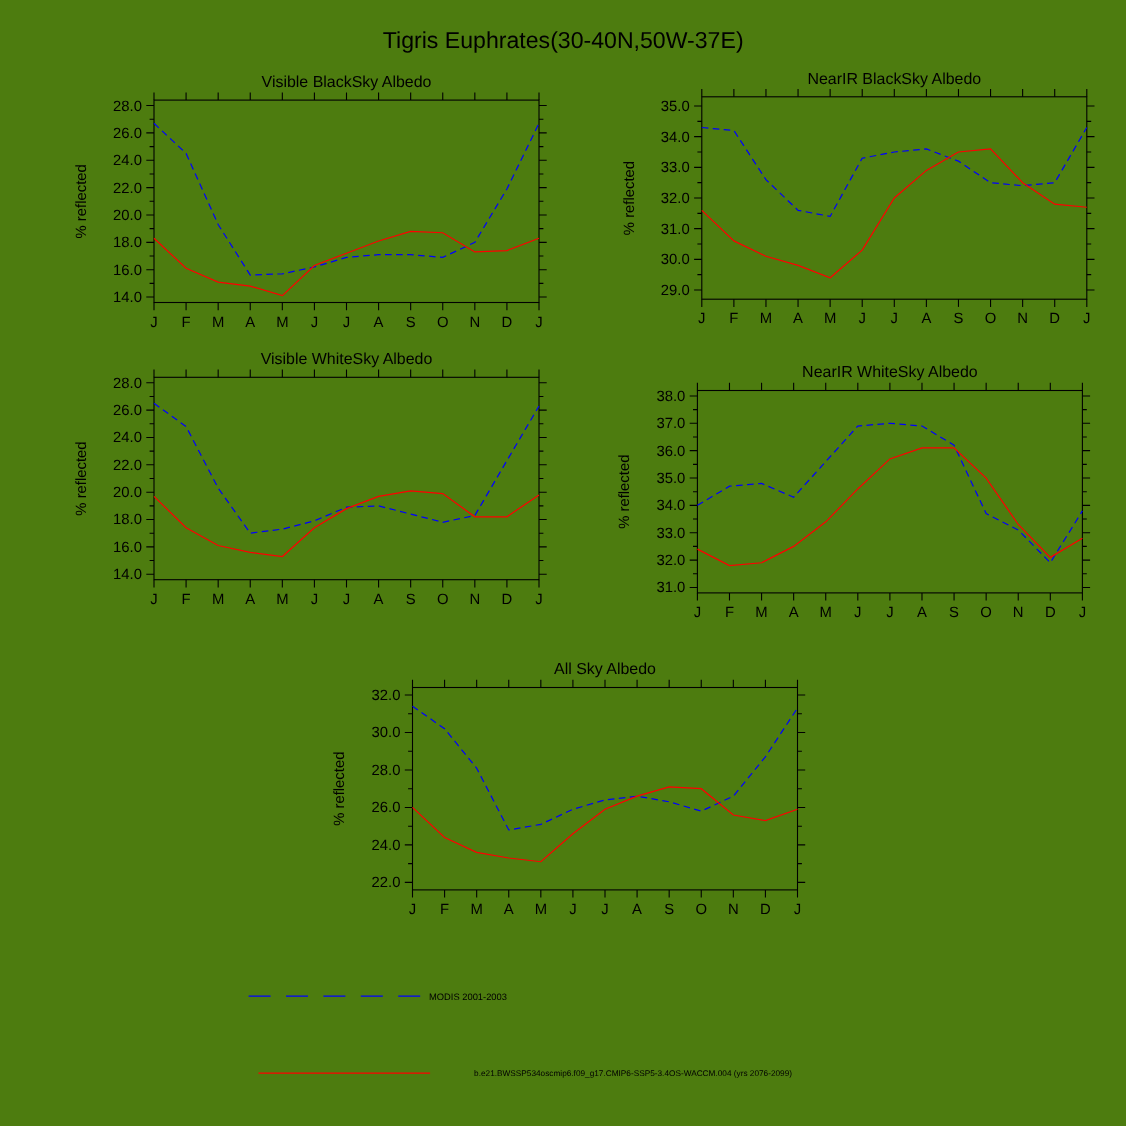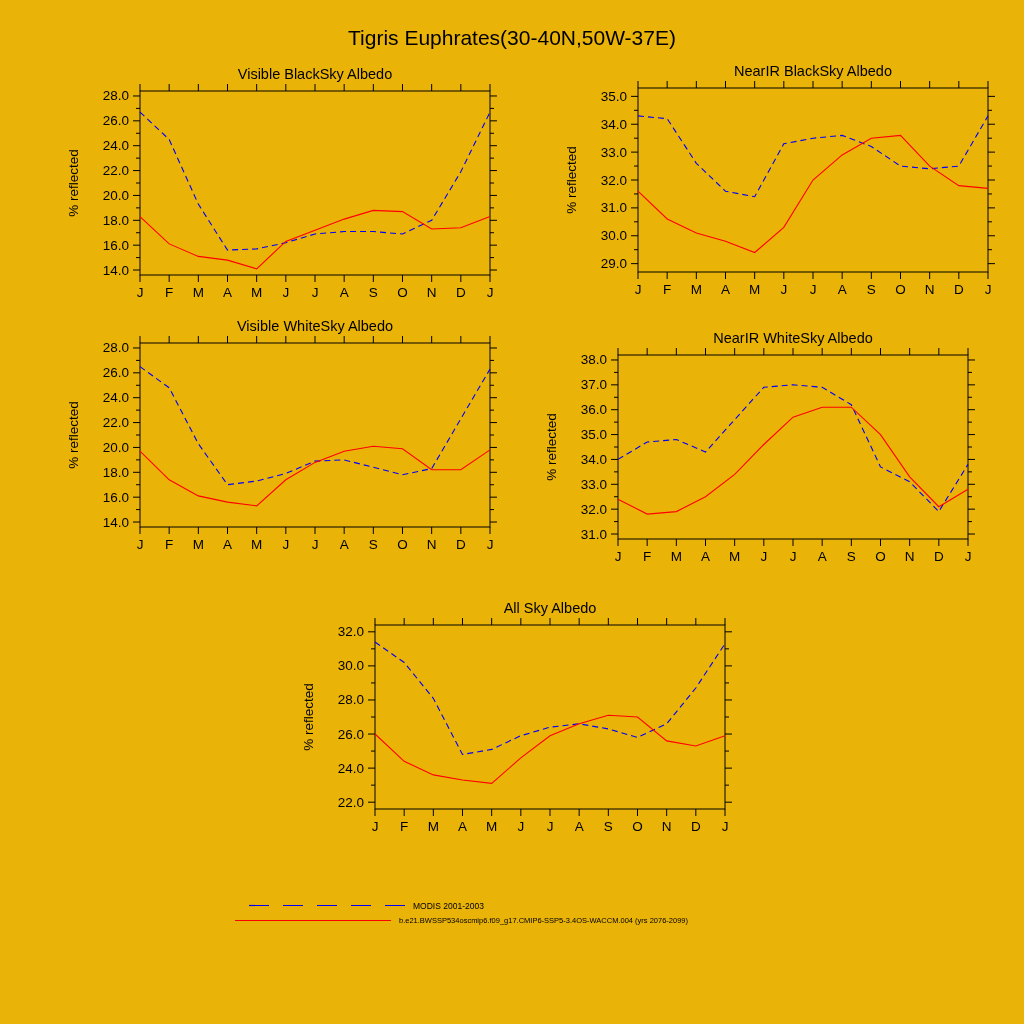--- a/index.html
+++ b/index.html
@@ -1,27 +1,27 @@
 <!DOCTYPE html>
 <html><head>
 <meta charset="utf-8">
 <style>
   html,body{margin:0;padding:0;background:#ffffff;}
-  #figure{position:relative;width:1024px;height:1024px;background:#eab308;
+  #figure{position:relative;width:1024px;height:1024px;background:#4d7c0f;
           font-family:"Liberation Sans","DejaVu Sans",sans-serif;color:#000;overflow:hidden;}
   #main-title{position:absolute;top:26px;left:0;width:1024px;text-align:center;font-size:21px;}
   .chart{position:absolute;width:490px;height:255px;}
   #chart-0{left:30px;top:58px;}
   #chart-1{left:528px;top:55px;}
   #chart-2{left:30px;top:310px;}
-  #chart-3{left:508px;top:322px;}
+  #chart-3{left:524px;top:322px;}
   #chart-4{left:265px;top:592px;text-decoration:underline;}
   .legend-item{position:absolute;display:flex;align-items:center;}
-  #legend-0{left:247px;top:899px;}
-  #legend-1{left:233px;top:914px;}
+  #legend-0{left:224px;top:899px;}
+  #legend-1{left:233px;top:969px;gap:32px;}
   .legend-line{width:160px;height:13px;flex:0 0 auto;}
   .legend-label{margin-left:6px;white-space:nowrap;}
   #legend-0 .legend-label{font-size:8.5px;}
   #legend-1 .legend-label{font-size:7.5px;}
 </style>
 </head>
 <body>
 
 <div id="figure">
   <div id="main-title">Tigris Euphrates(30-40N,50W-37E)</div>

